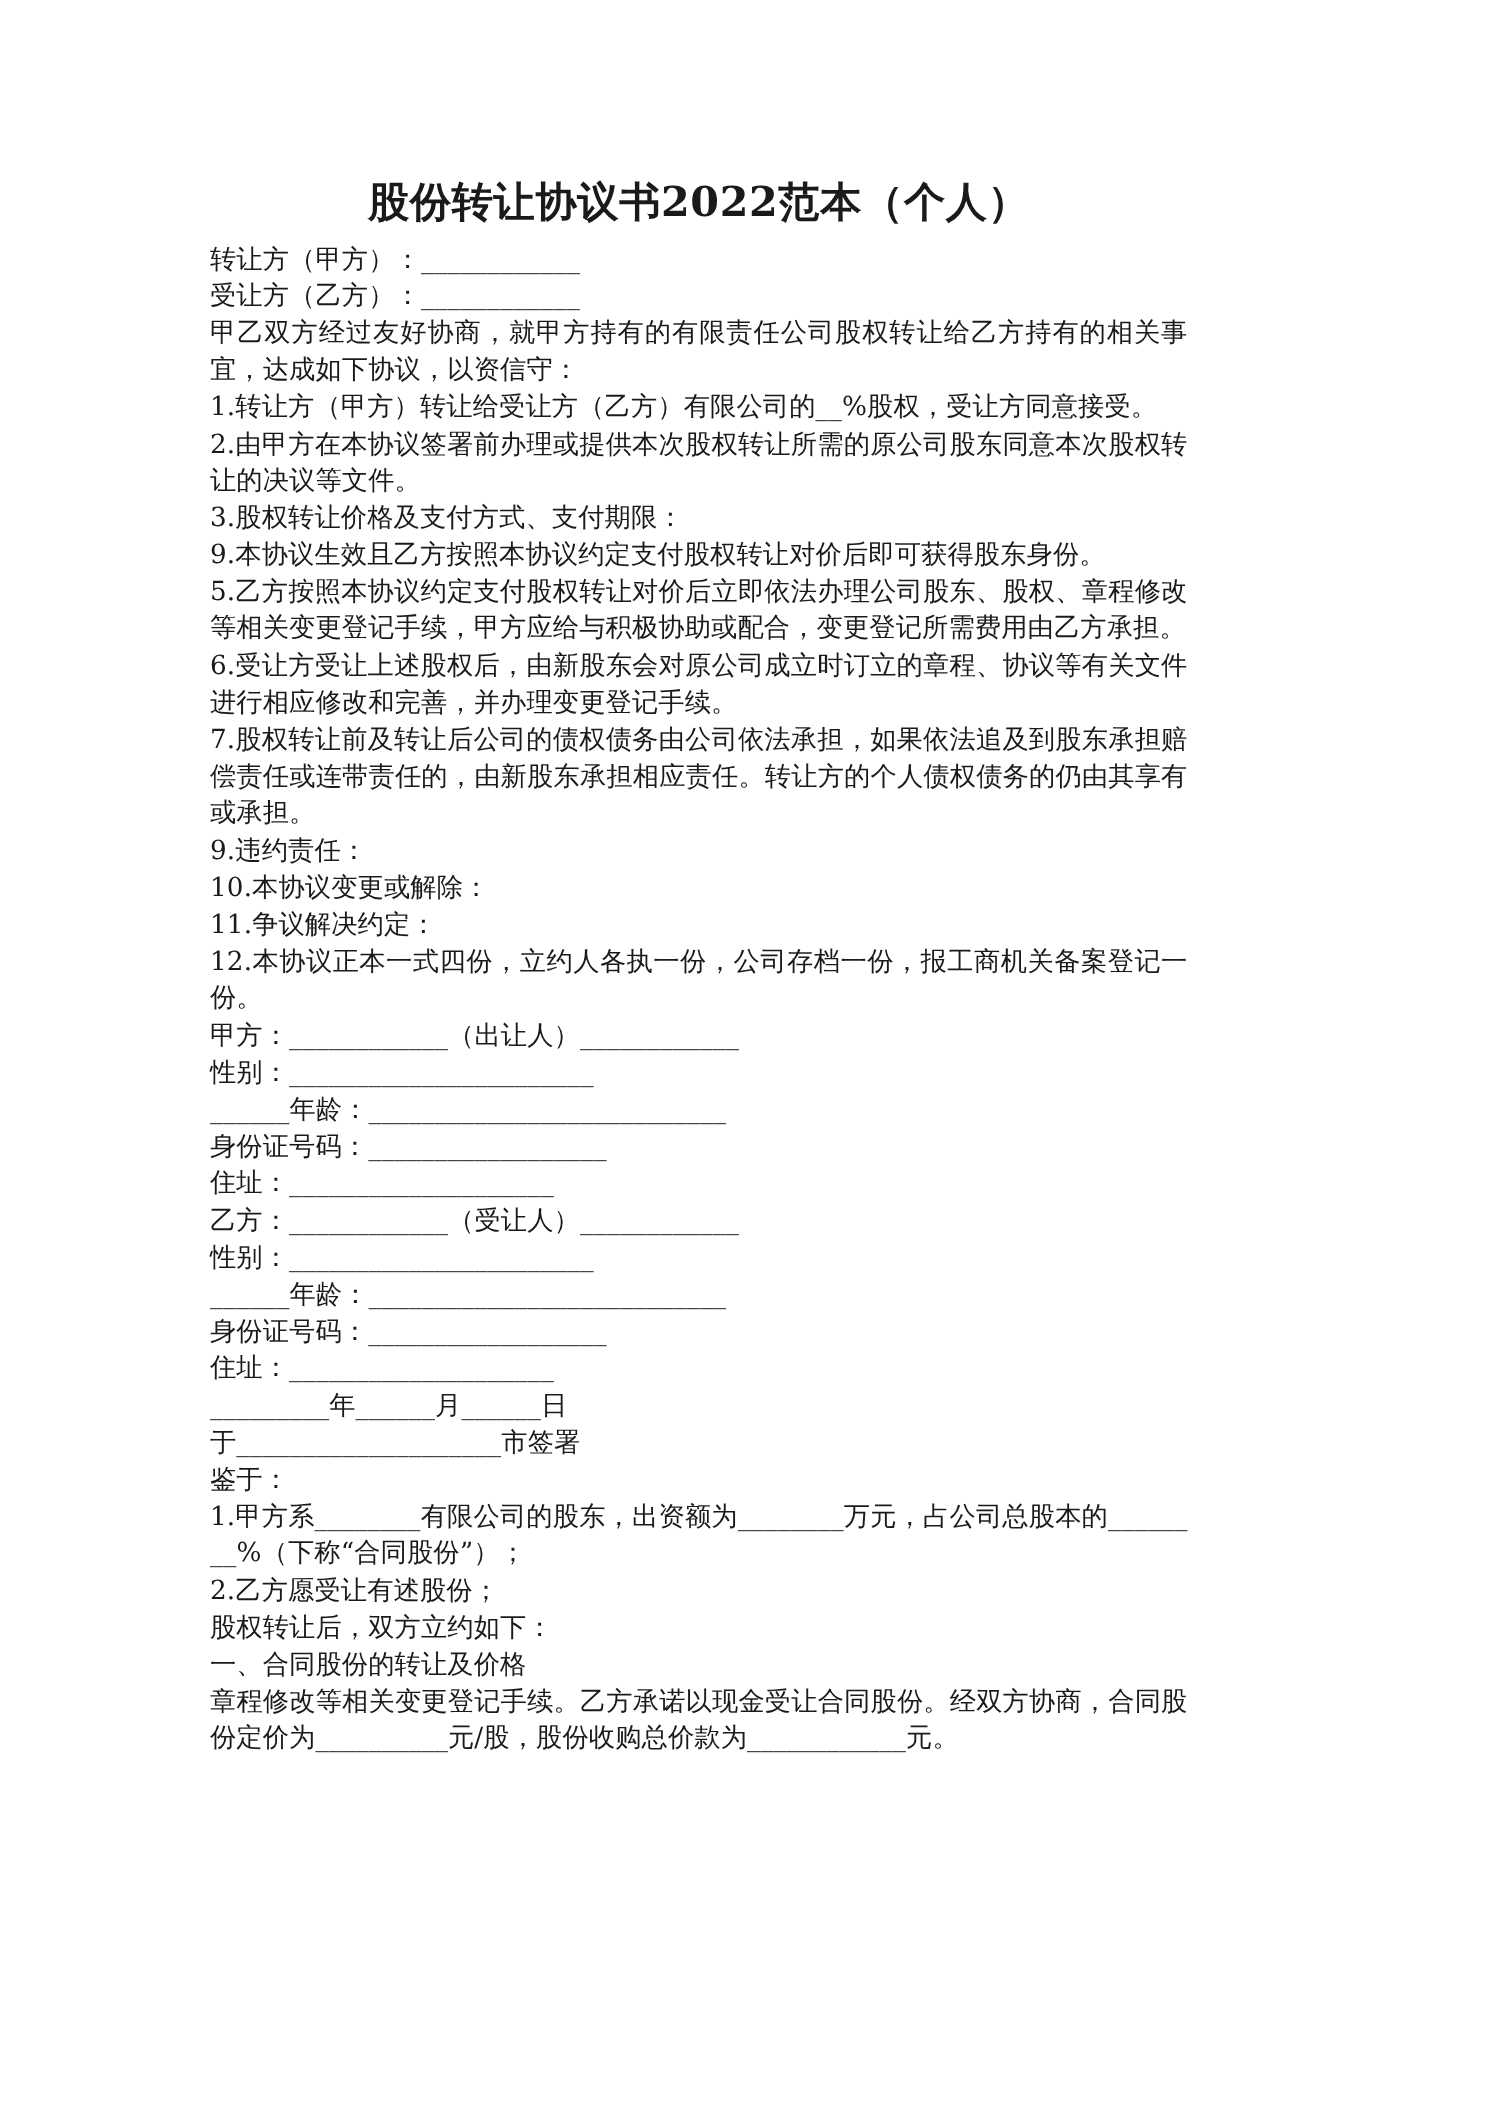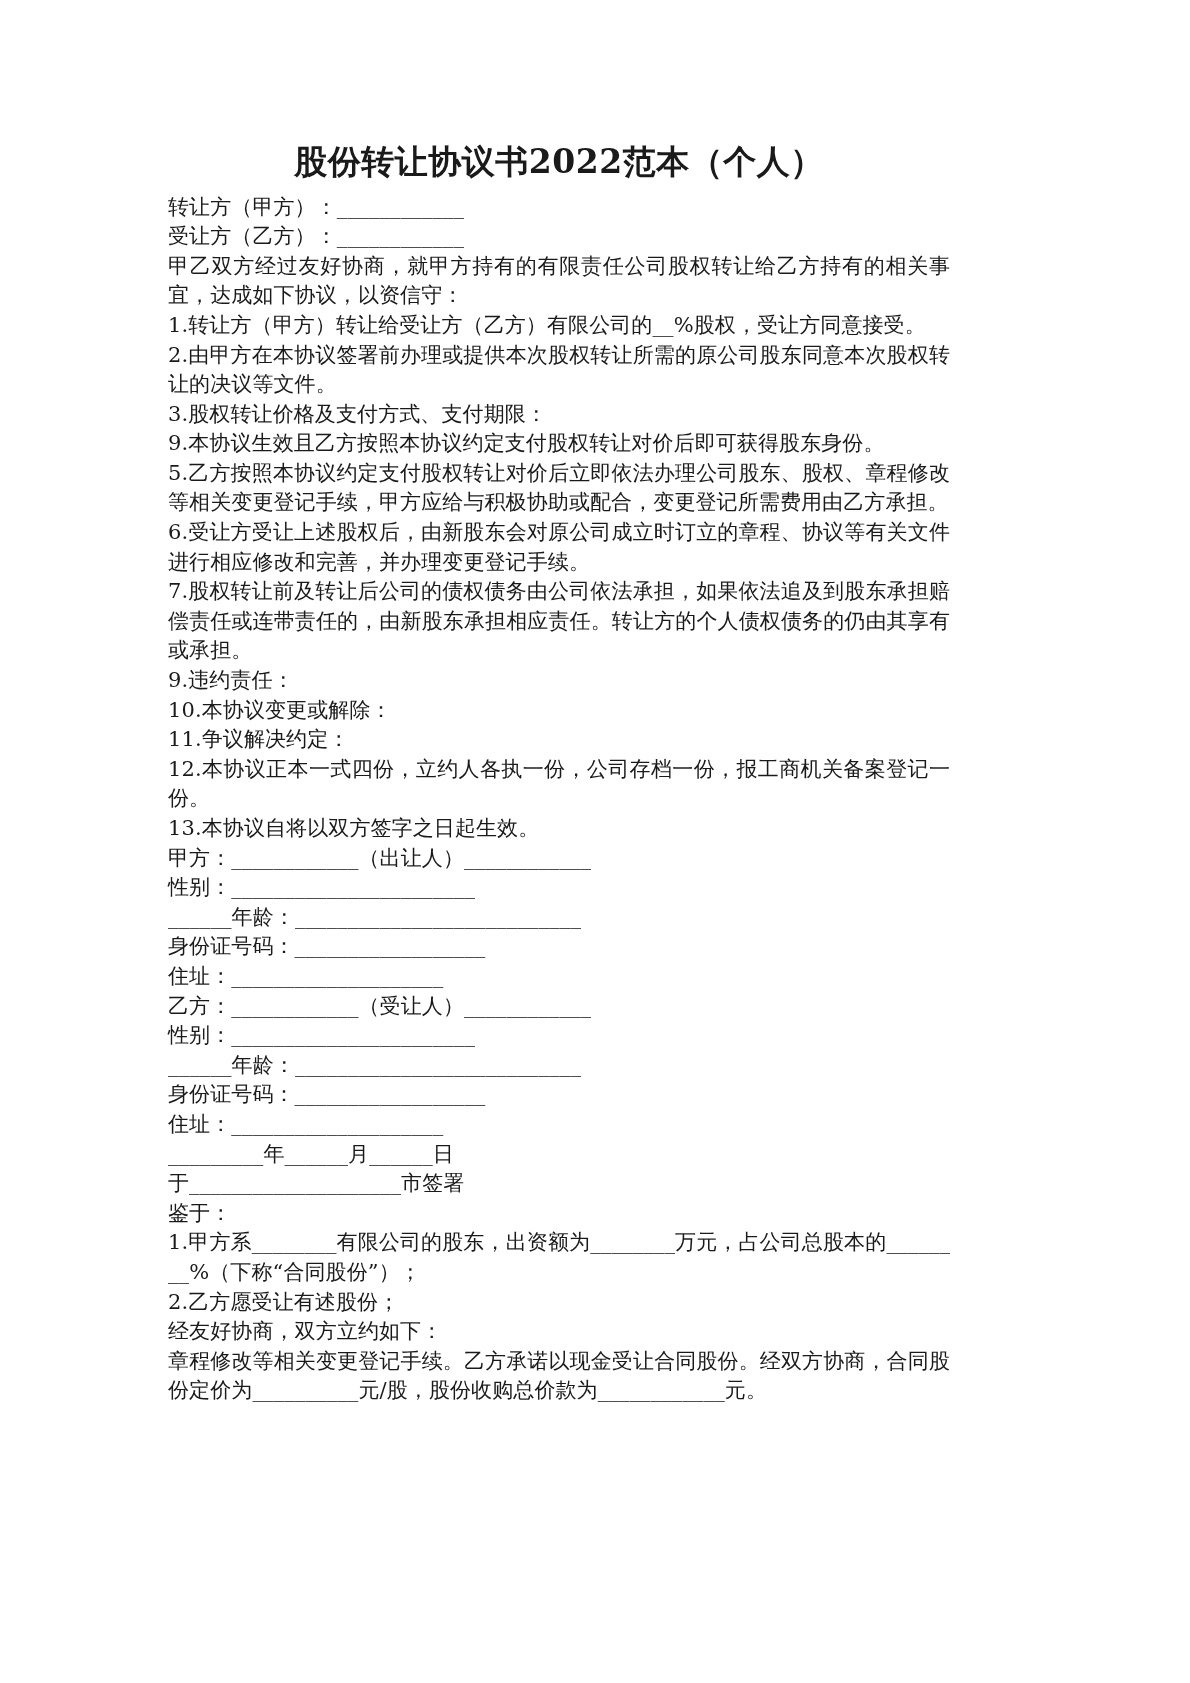--- a/index.html
+++ b/index.html
@@ -63,37 +63,37 @@
     <p class="para">2.由甲方在本协议签署前办理或提供本次股权转让所需的原公司股东同意本次股权转让的决议等文件。</p>
     <p class="para">3.股权转让价格及支付方式、支付期限：</p>
     <p class="para">9.本协议生效且乙方按照本协议约定支付股权转让对价后即可获得股东身份。</p>
     <p class="para">5.乙方按照本协议约定支付股权转让对价后立即依法办理公司股东、股权、章程修改等相关变更登记手续，甲方应给与积极协助或配合，变更登记所需费用由乙方承担。</p>
     <p class="para">6.受让方受让上述股权后，由新股东会对原公司成立时订立的章程、协议等有关文件进行相应修改和完善，并办理变更登记手续。</p>
     <p class="para">7.股权转让前及转让后公司的债权债务由公司依法承担，如果依法追及到股东承担赔偿责任或连带责任的，由新股东承担相应责任。转让方的个人债权债务的仍由其享有或承担。</p>
     <p class="para">9.违约责任：</p>
     <p class="para">10.本协议变更或解除：</p>
     <p class="para">11.争议解决约定：</p>
     <p class="para">12.本协议正本一式四份，立约人各执一份，公司存档一份，报工商机关备案登记一份。</p>
-    <p class="para">13.本协议自将以双方签字之日起生效。</p>
 
     <p class="para nowrap">甲方：____________（出让人）____________</p>
     <p class="para nowrap">性别：_______________________</p>
     <p class="para nowrap">______年龄：___________________________</p>
     <p class="para nowrap">身份证号码：__________________</p>
     <p class="para nowrap">住址：____________________</p>
 
     <p class="para nowrap">乙方：____________（受让人）____________</p>
     <p class="para nowrap">性别：_______________________</p>
     <p class="para nowrap">______年龄：___________________________</p>
     <p class="para nowrap">身份证号码：__________________</p>
     <p class="para nowrap">住址：____________________</p>
 
     <p class="para nowrap">_________年______月______日</p>
     <p class="para nowrap">于____________________市签署</p>
 
     <p class="para nowrap">鉴于：</p>
     <p class="para">1.甲方系________有限公司的股东，出资额为________万元，占公司总股本的________%（下称“合同股份”）；</p>
     <p class="para nowrap">2.乙方愿受让有述股份；</p>
-    <p class="para nowrap">经友好协商，双方立约如下：</p>
+    <p class="para nowrap">股权转让后，双方立约如下：</p>
+    <p class="para nowrap">一、合同股份的转让及价格</p>
     <p class="para">章程修改等相关变更登记手续。乙方承诺以现金受让合同股份。经双方协商，合同股份定价为__________元/股，股份收购总价款为____________元。</p>
 
   </div>
 </div>
 
 </body></html>

